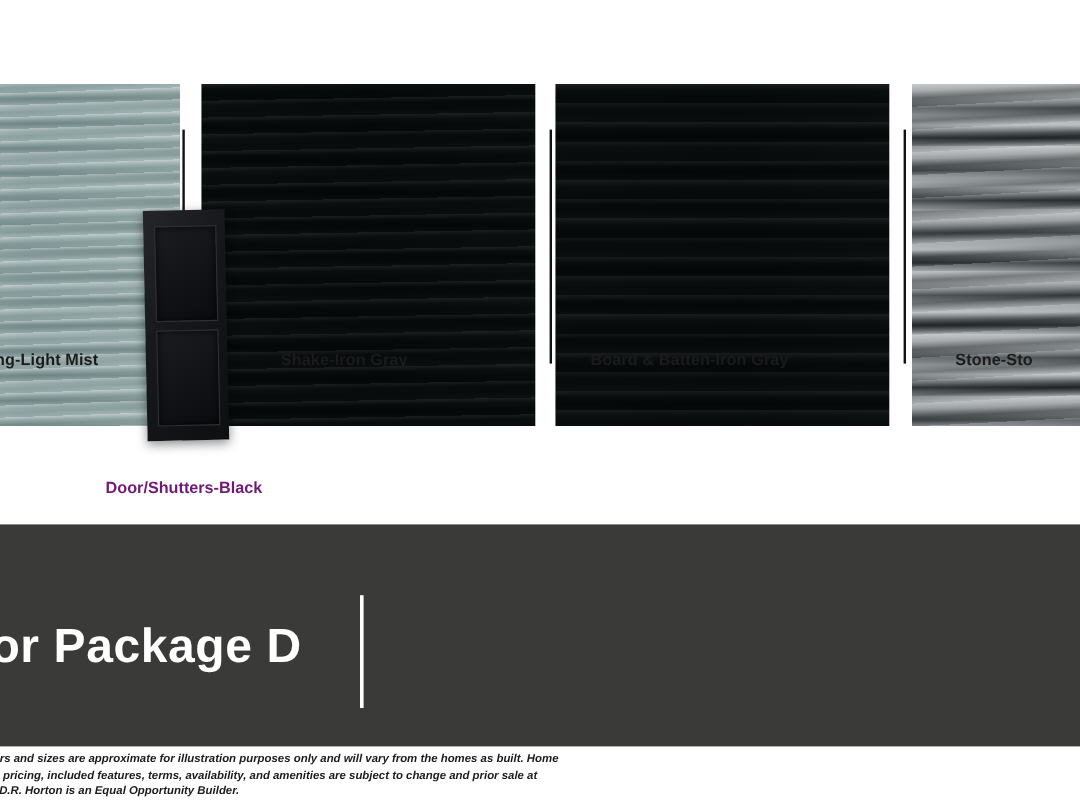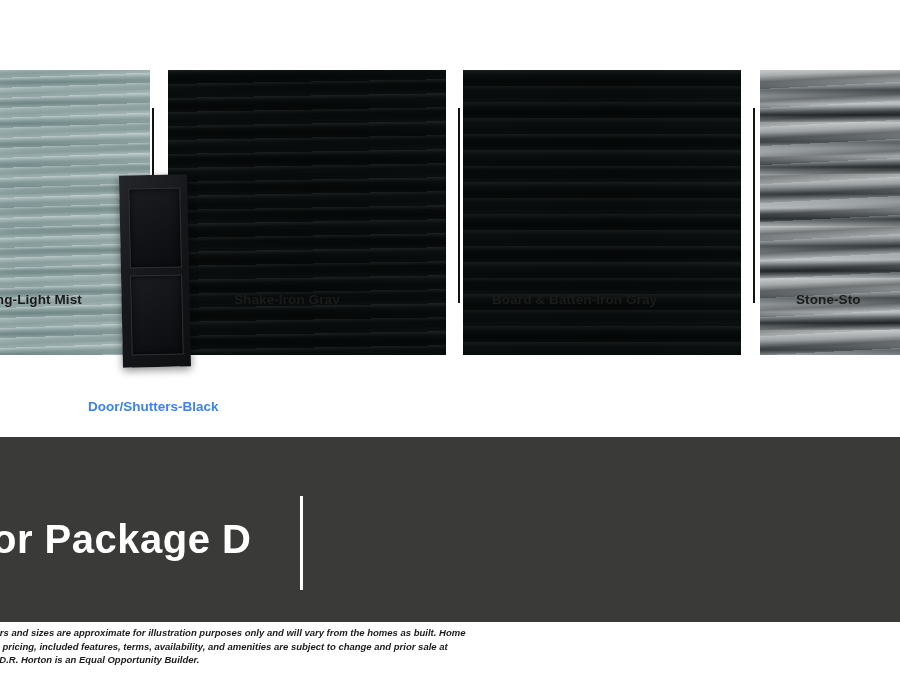--- a/index.html
+++ b/index.html
@@ -217,21 +217,21 @@
   .tick-a { left: 152px; top: 108px; height: 72px; }
   .tick-b { left: 458px; top: 108px; height: 195px; }
   .tick-c { left: 753px; top: 108px; height: 195px; }
 
   .shutter-label {
     position: absolute;
     left: 88px;
     top: 399px;
     font-size: 13.5px;
     font-weight: bold;
-    color: #3b82f6;
+    color: #701a75;
     white-space: nowrap;
   }
 
   
   .dark-band {
     position: absolute;
     left: 0;
     top: 437px;
     width: 900px;
     height: 185px;

